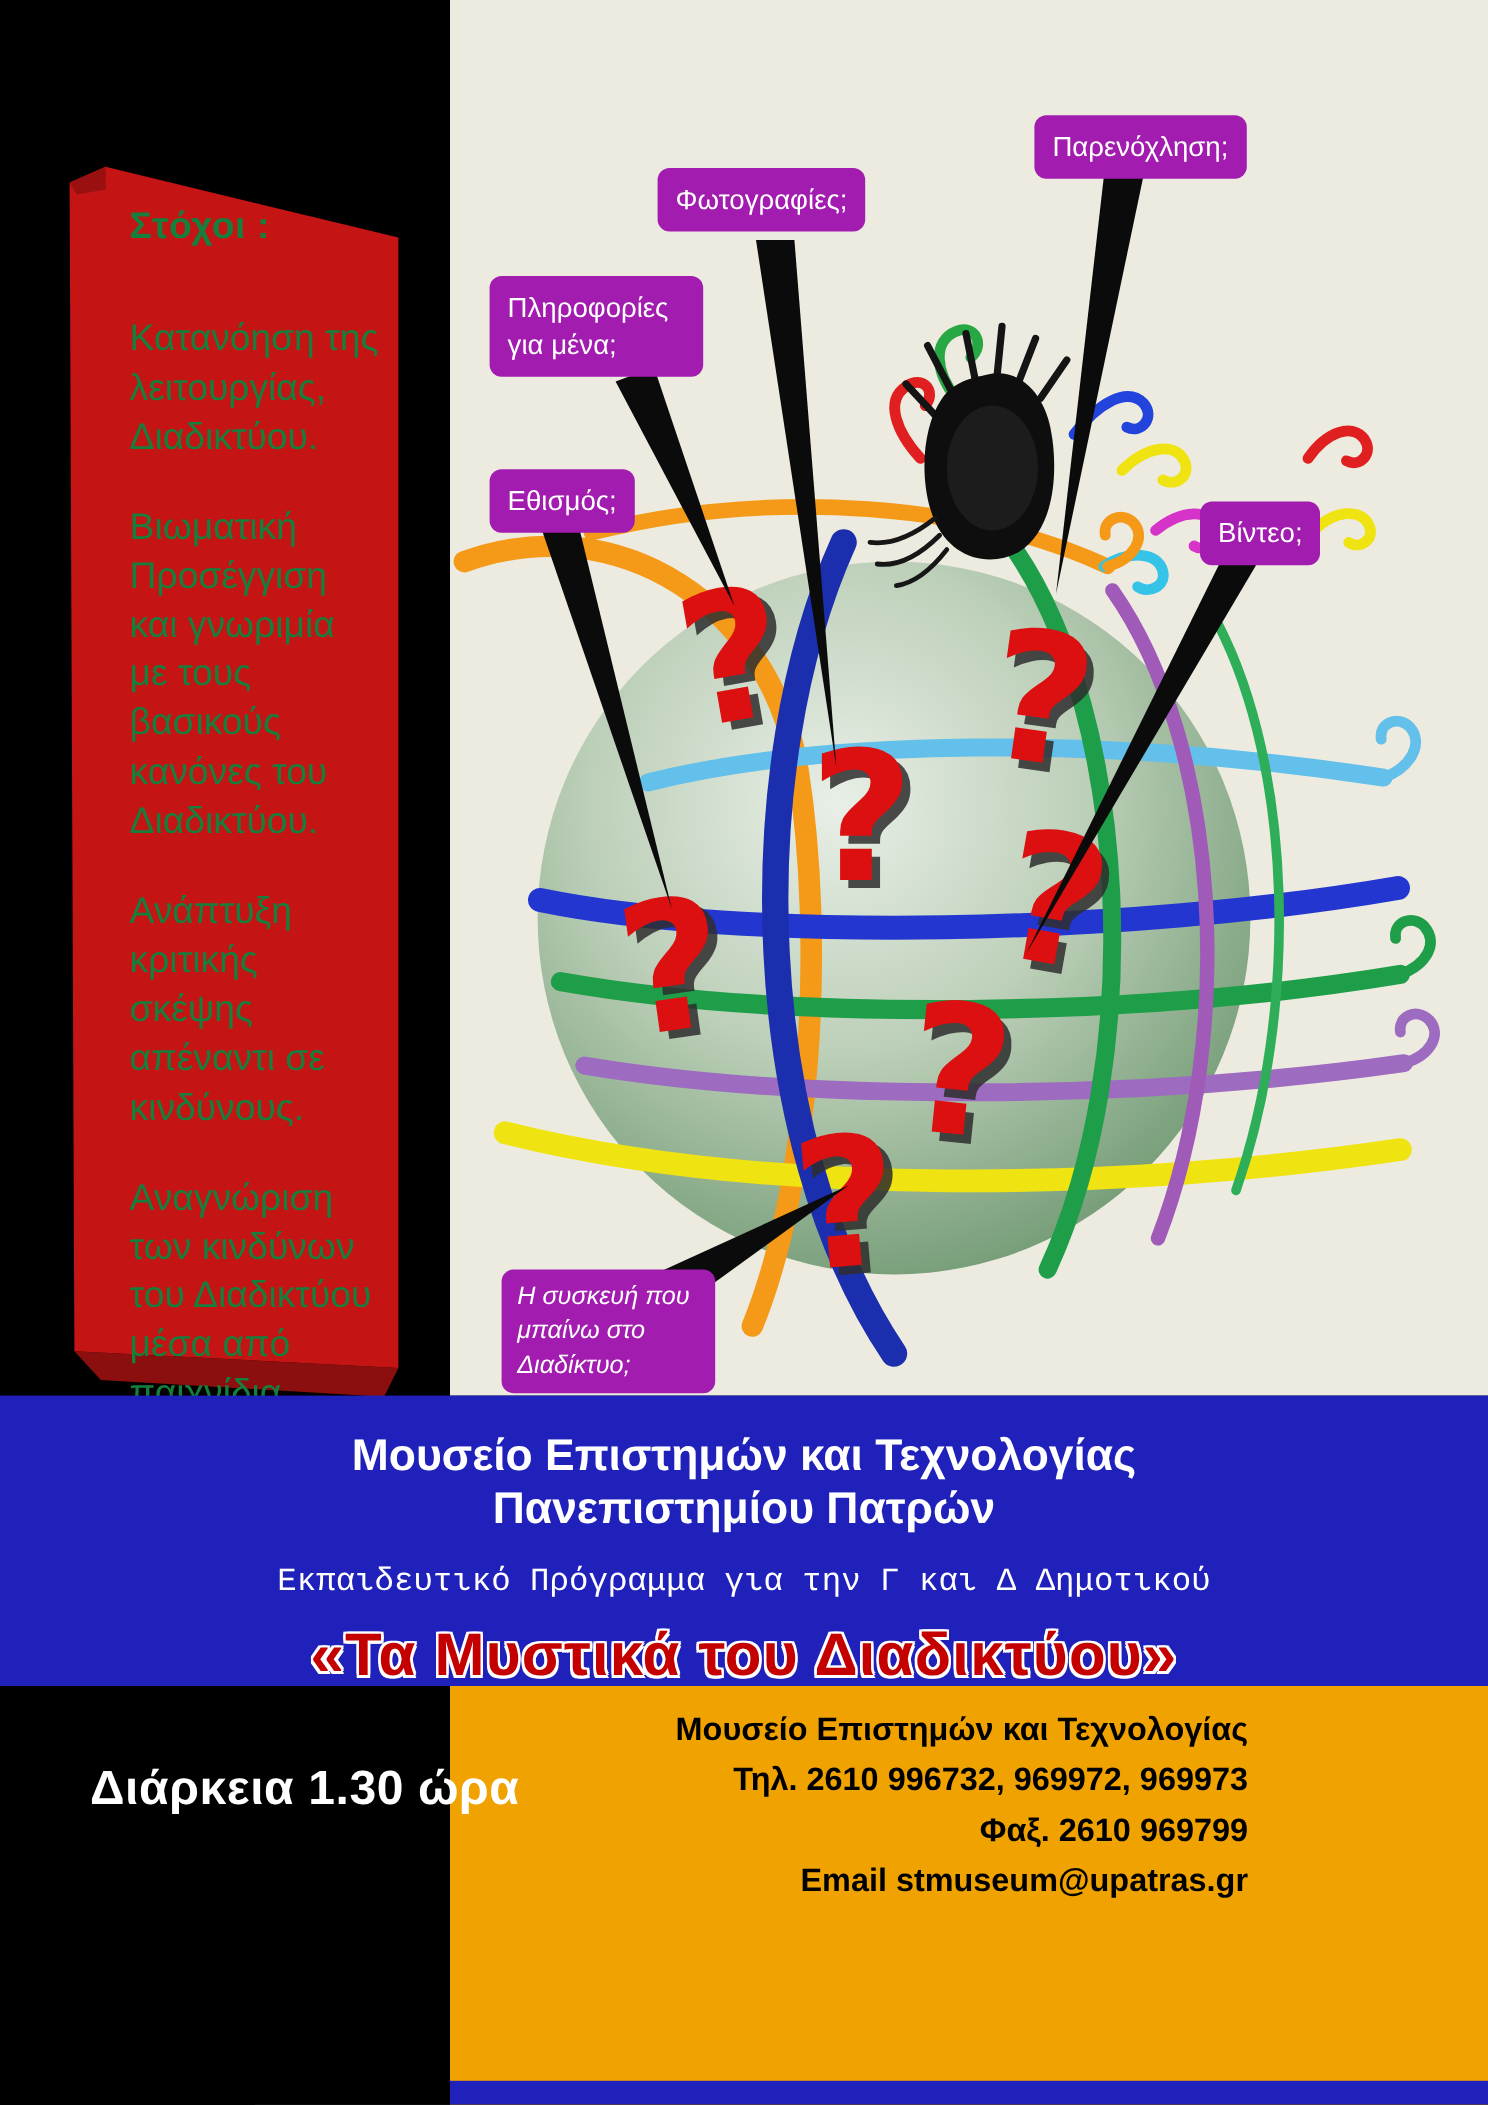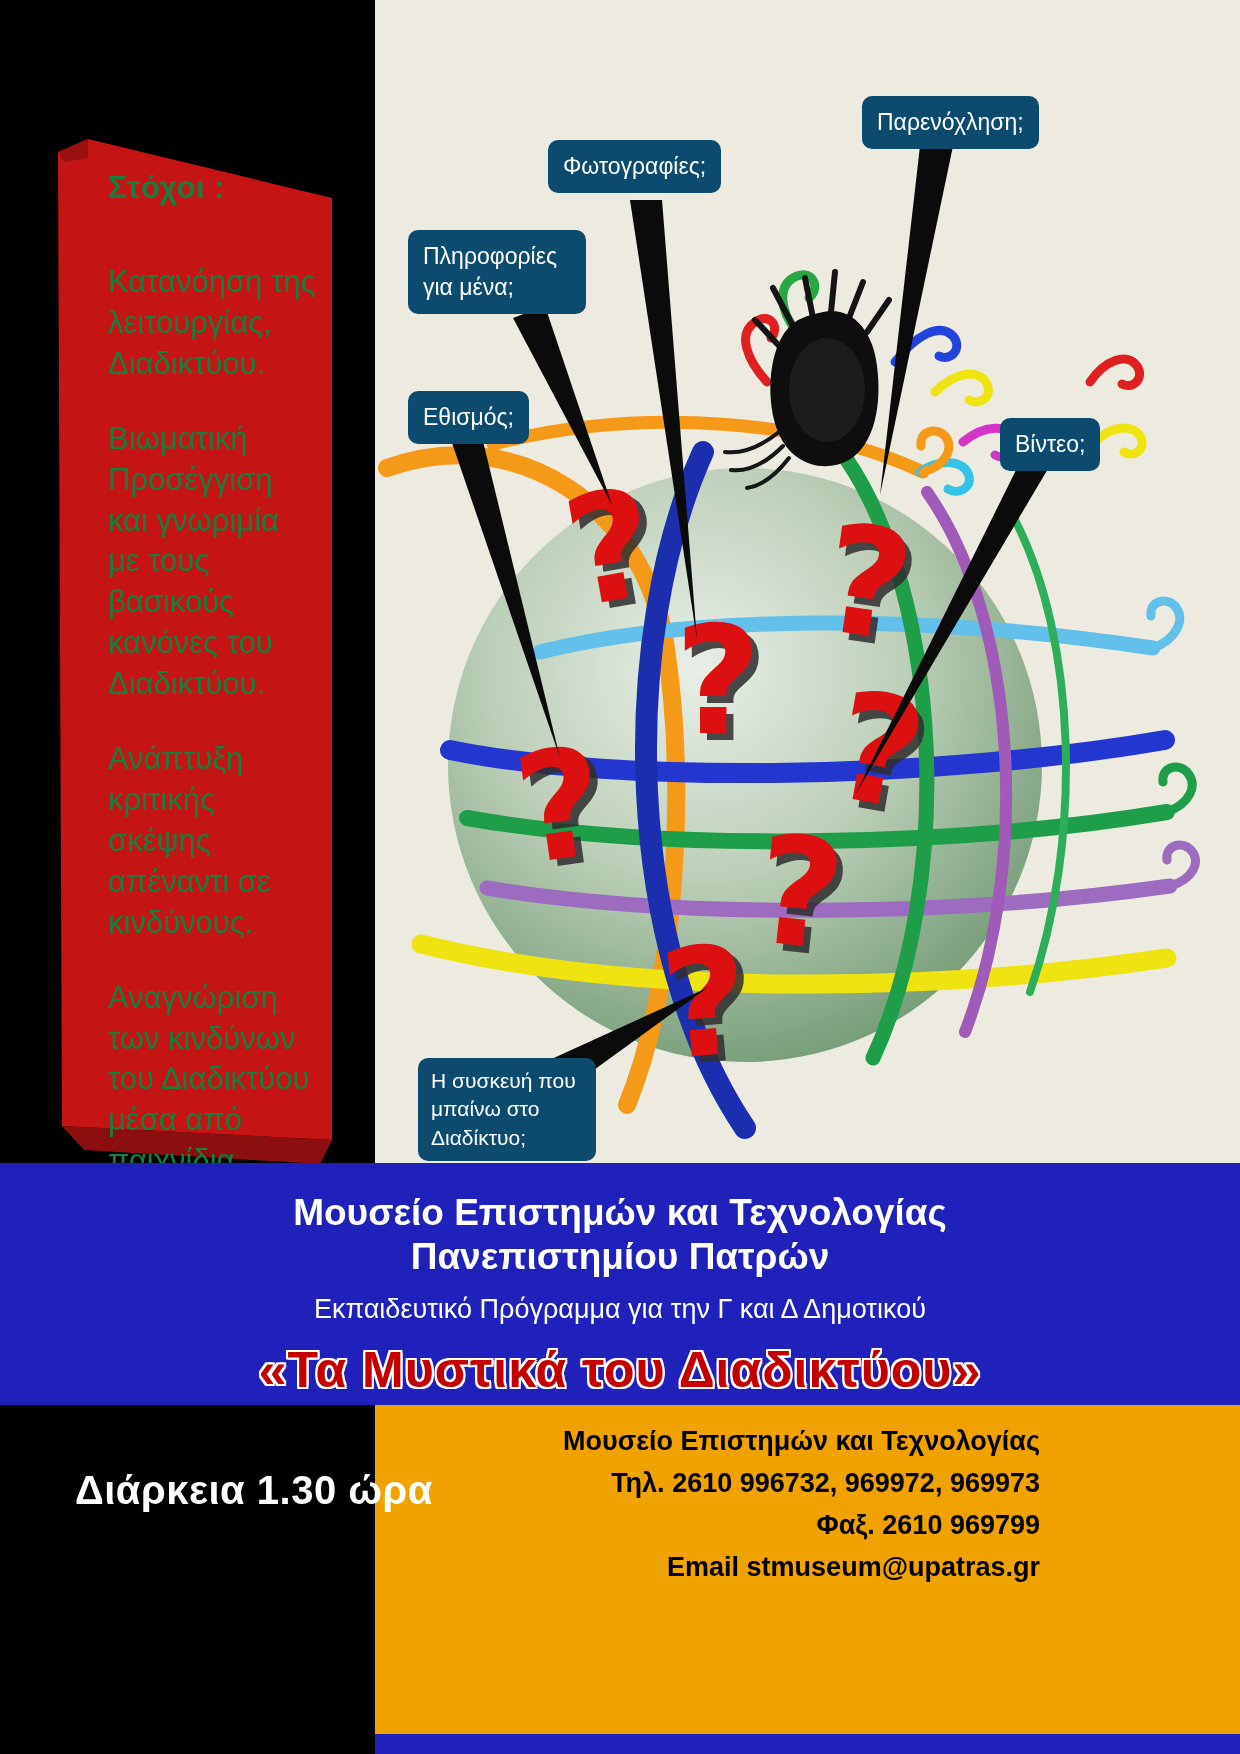--- a/index.html
+++ b/index.html
@@ -17,36 +17,36 @@
   
   .canvas {
     position:absolute; left:375px; top:0; width:865px; height:1163px;
     background:#edebe0;
   }
   .globe-svg { position:absolute; left:0; top:0; width:865px; height:1163px; }
   .qmark  { font-family:"DejaVu Sans",sans-serif; font-weight:bold; font-size:150px; fill:#dc1010; text-anchor:middle; }
   .qshadow{ font-family:"DejaVu Sans",sans-serif; font-weight:bold; font-size:150px; fill:#2e2e2e; opacity:0.85; text-anchor:middle; }
   
   .callout {
-    position:absolute; background:#0c4a6e; color:#ffffff; border-radius:10px;
+    position:absolute; background:#a21caf; color:#ffffff; border-radius:10px;
     padding:11px 15px; font-size:23px; line-height:1.35; white-space:pre-line;
   }
   .co-harassment { left:862px; top:96px; }
   .co-photos     { left:548px; top:140px; }
   .co-info       { left:408px; top:230px; width:148px; }
   .co-addiction  { left:392px; top:391px;margin-left:16px; }
   .co-video      { left:1000px; top:418px; }
-  .co-device     { left:418px; top:1058px; width:152px; font-size:21px; padding:9px 13px; }
+  .co-device     { left:418px; top:1058px; width:152px; font-size:21px; padding:9px 13px;font-style:italic; }
   
   .blue-band {
     position:absolute; left:0; top:1163px; width:1240px; height:242px;
     background:#2020bb; color:#ffffff; text-align:center;
   }
   .bb-title { font-size:37px; font-weight:bold; line-height:1.2; padding-top:28px; }
-  .bb-sub   { font-size:27px; margin-top:14px; }
+  .bb-sub   { font-size:27px; margin-top:24px;font-family:Liberation Mono, monospace; }
   .bb-slogan{
     font-size:50px; font-weight:bold; color:#c40000; margin-top:16px; letter-spacing:1px;
     text-shadow:-2px -2px 0 #fff, 2px -2px 0 #fff, -2px 2px 0 #fff, 2px 2px 0 #fff,
                  0 -2px 0 #fff, 0 2px 0 #fff, -2px 0 0 #fff, 2px 0 0 #fff;
   }
   
   .orange-band {
     position:absolute; left:375px; top:1405px; width:865px; height:349px;
     background:#efa200;
   }

